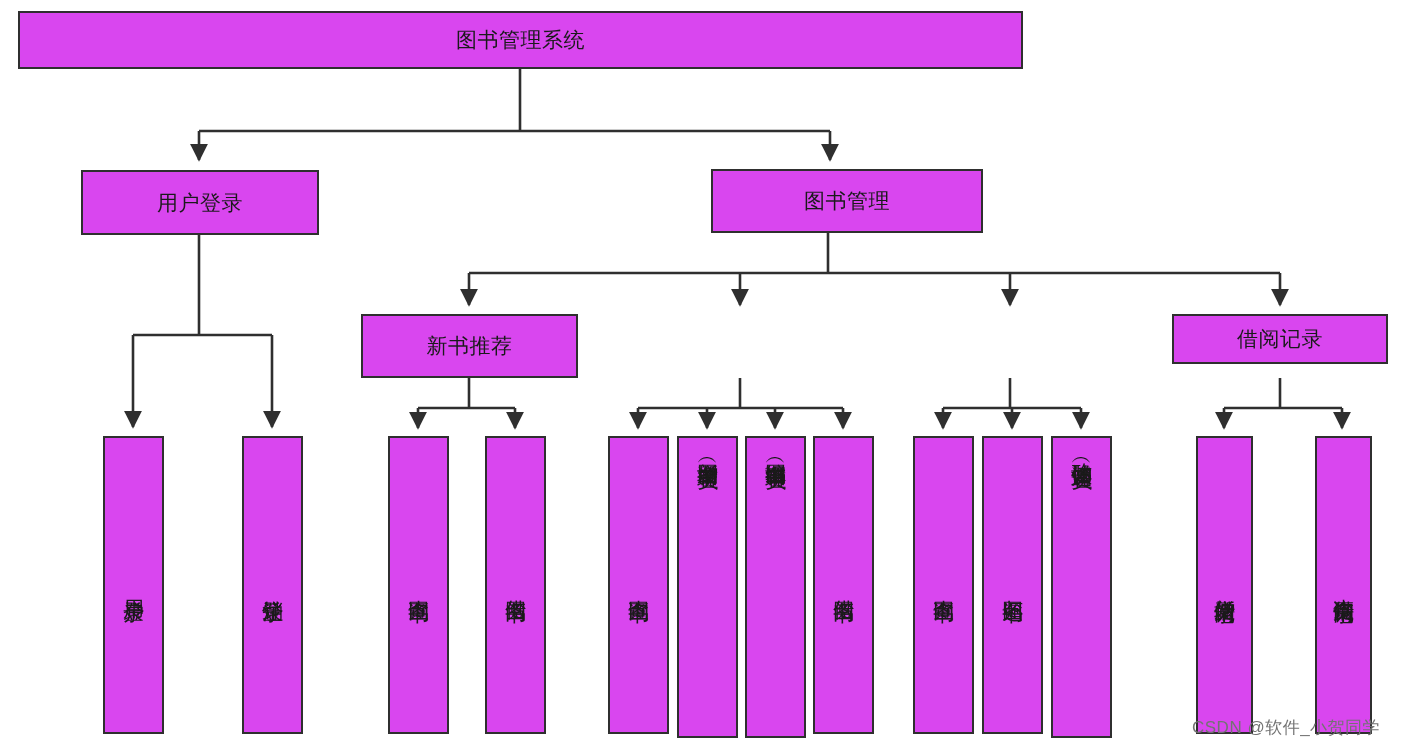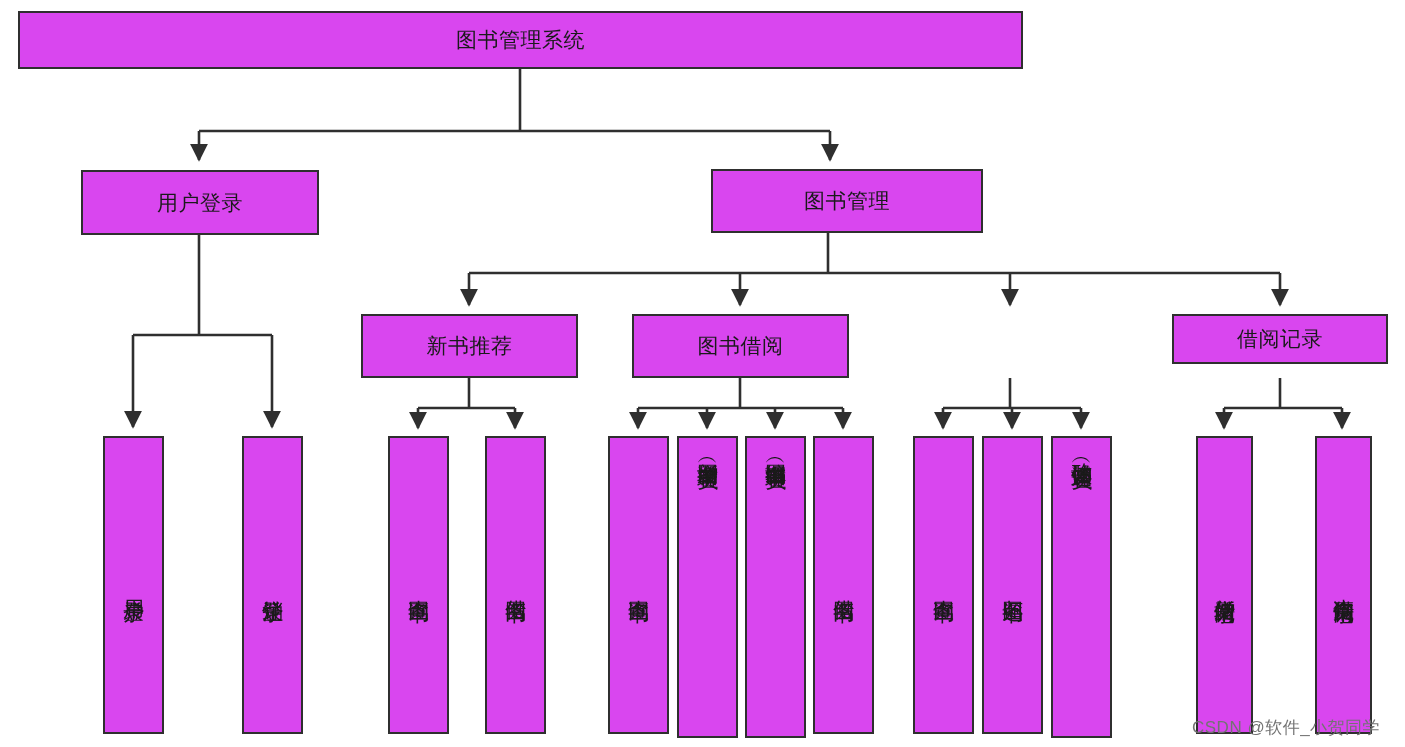--- a/index.html
+++ b/index.html
@@ -124,23 +124,20 @@
   <div class="node horiz" style="left:81px; top:170px; width:238px; height:65px;">
     <span>用户登录</span>
   </div>
   <div class="node horiz" style="left:711px; top:169px; width:272px; height:64px;">
     <span>图书管理</span>
   </div>
 
   <div class="node horiz" style="left:361px; top:314px; width:217px; height:64px;">
     <span>新书推荐</span>
   </div>
-  <div class="node horiz" style="left:632px; top:314px; width:217px; height:64px;">
-    <span>图书借阅</span>
-  </div>
   <div class="node horiz" style="left:1172px; top:314px; width:216px; height:50px;">
     <span>借阅记录</span>
   </div>
 
   <div class="node vert centered" style="left:103px; top:436px; width:61px; height:298px;">
     <span class="vtext">用户登录</span>
   </div>
   <div class="node vert centered" style="left:242px; top:436px; width:61px; height:298px;">
     <span class="vtext">注销登录</span>
   </div>

